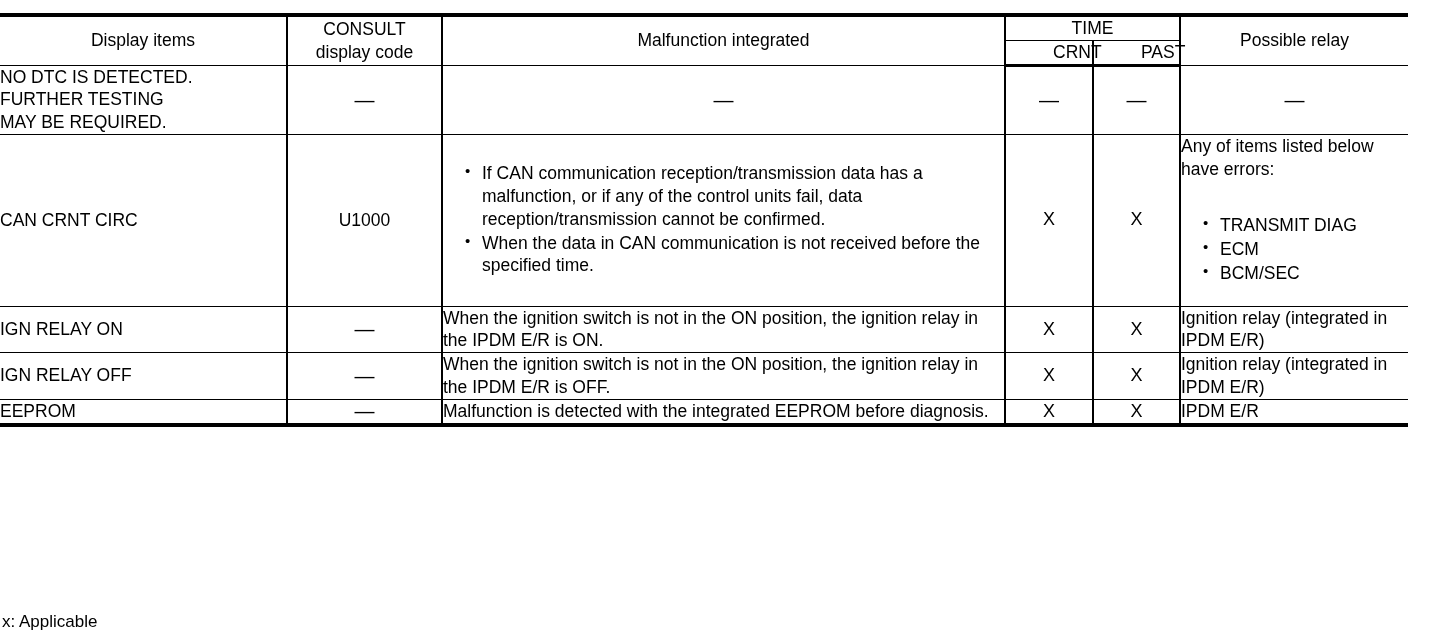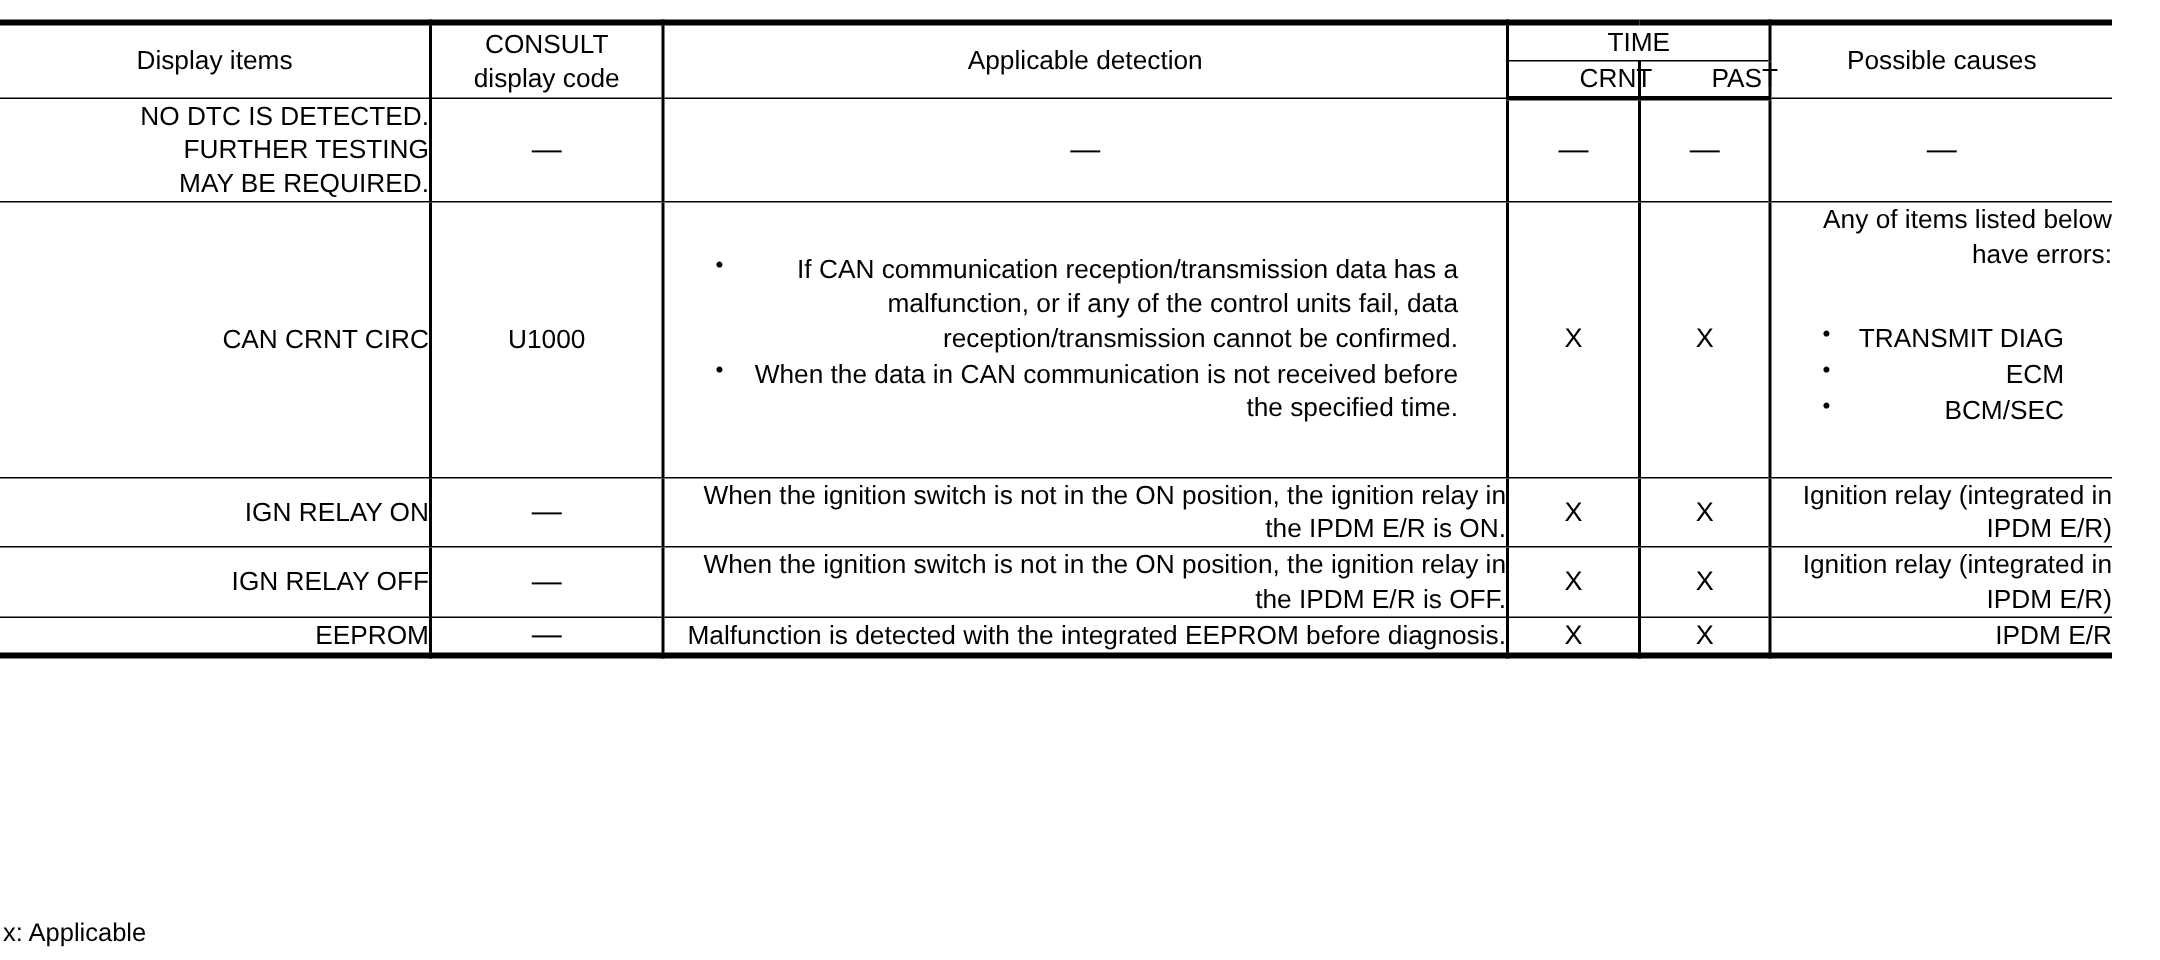--- a/index.html
+++ b/index.html
@@ -64,35 +64,35 @@
   tbody tr:last-child > * { border-bottom: none; }
 
   .c-display { width: 287px; }
   .c-code    { width: 155px; }
   .c-detect  { width: 563px; }
   .c-crnt    { width: 88px; }
   .c-past    { width: 87px; }
   .c-cause   { width: 228px; }
 
   .ctr { text-align: center; }
-  .lft { text-align: right; }
+  .lft { text-align: left; }
 
   .pad-h  { padding: 7px 6px; }
   .pad-c  { padding: 10px 10px; }
   .pad-cl { padding: 10px 12px; }
 
   .hdr-time { padding: 4px 6px 5px 6px; }
   .hdr-sub  { padding: 3px 6px 4px 6px; }
 
   .dash { font-size: 20px; line-height: 1; }
   .xmark { font-size: 18px; }
 
   ul.bullets {
     list-style: none;
-    margin: 16px;
+    margin: 4px;
     padding: 16px;
   }
   ul.bullets > li {
     position: relative;
     padding-left: 19px;
     margin: 0 0 1px 0;
   }
   ul.bullets > li:before {
     content: "\2022";
     position: absolute;
@@ -128,23 +128,23 @@
         <col class="c-cause">
     </colgroup>
 
     <thead>
       <tr class="hdr-top">
         <th rowspan="2" class="ctr pad-h">Display items</th>
         <th rowspan="2" class="ctr pad-h">
           <div>CONSULT</div>
           <div>display code</div>
         </th>
-        <th rowspan="2" class="ctr pad-h">Applicable detection</th>
+        <th rowspan="2" class="ctr pad-h">Malfunction integrated</th>
         <th colspan="2" class="ctr hdr-time">TIME</th>
-        <th rowspan="2" class="ctr pad-h">Possible causes</th>
+        <th rowspan="2" class="ctr pad-h">Possible relay</th>
       </tr>
       <tr class="hdr-bottom">
         <th class="ctr hdr-sub">CRNT</th>
         <th class="ctr hdr-sub">PAST</th>
       </tr>
     </thead>
 
     <tbody>
 
       <tr>

